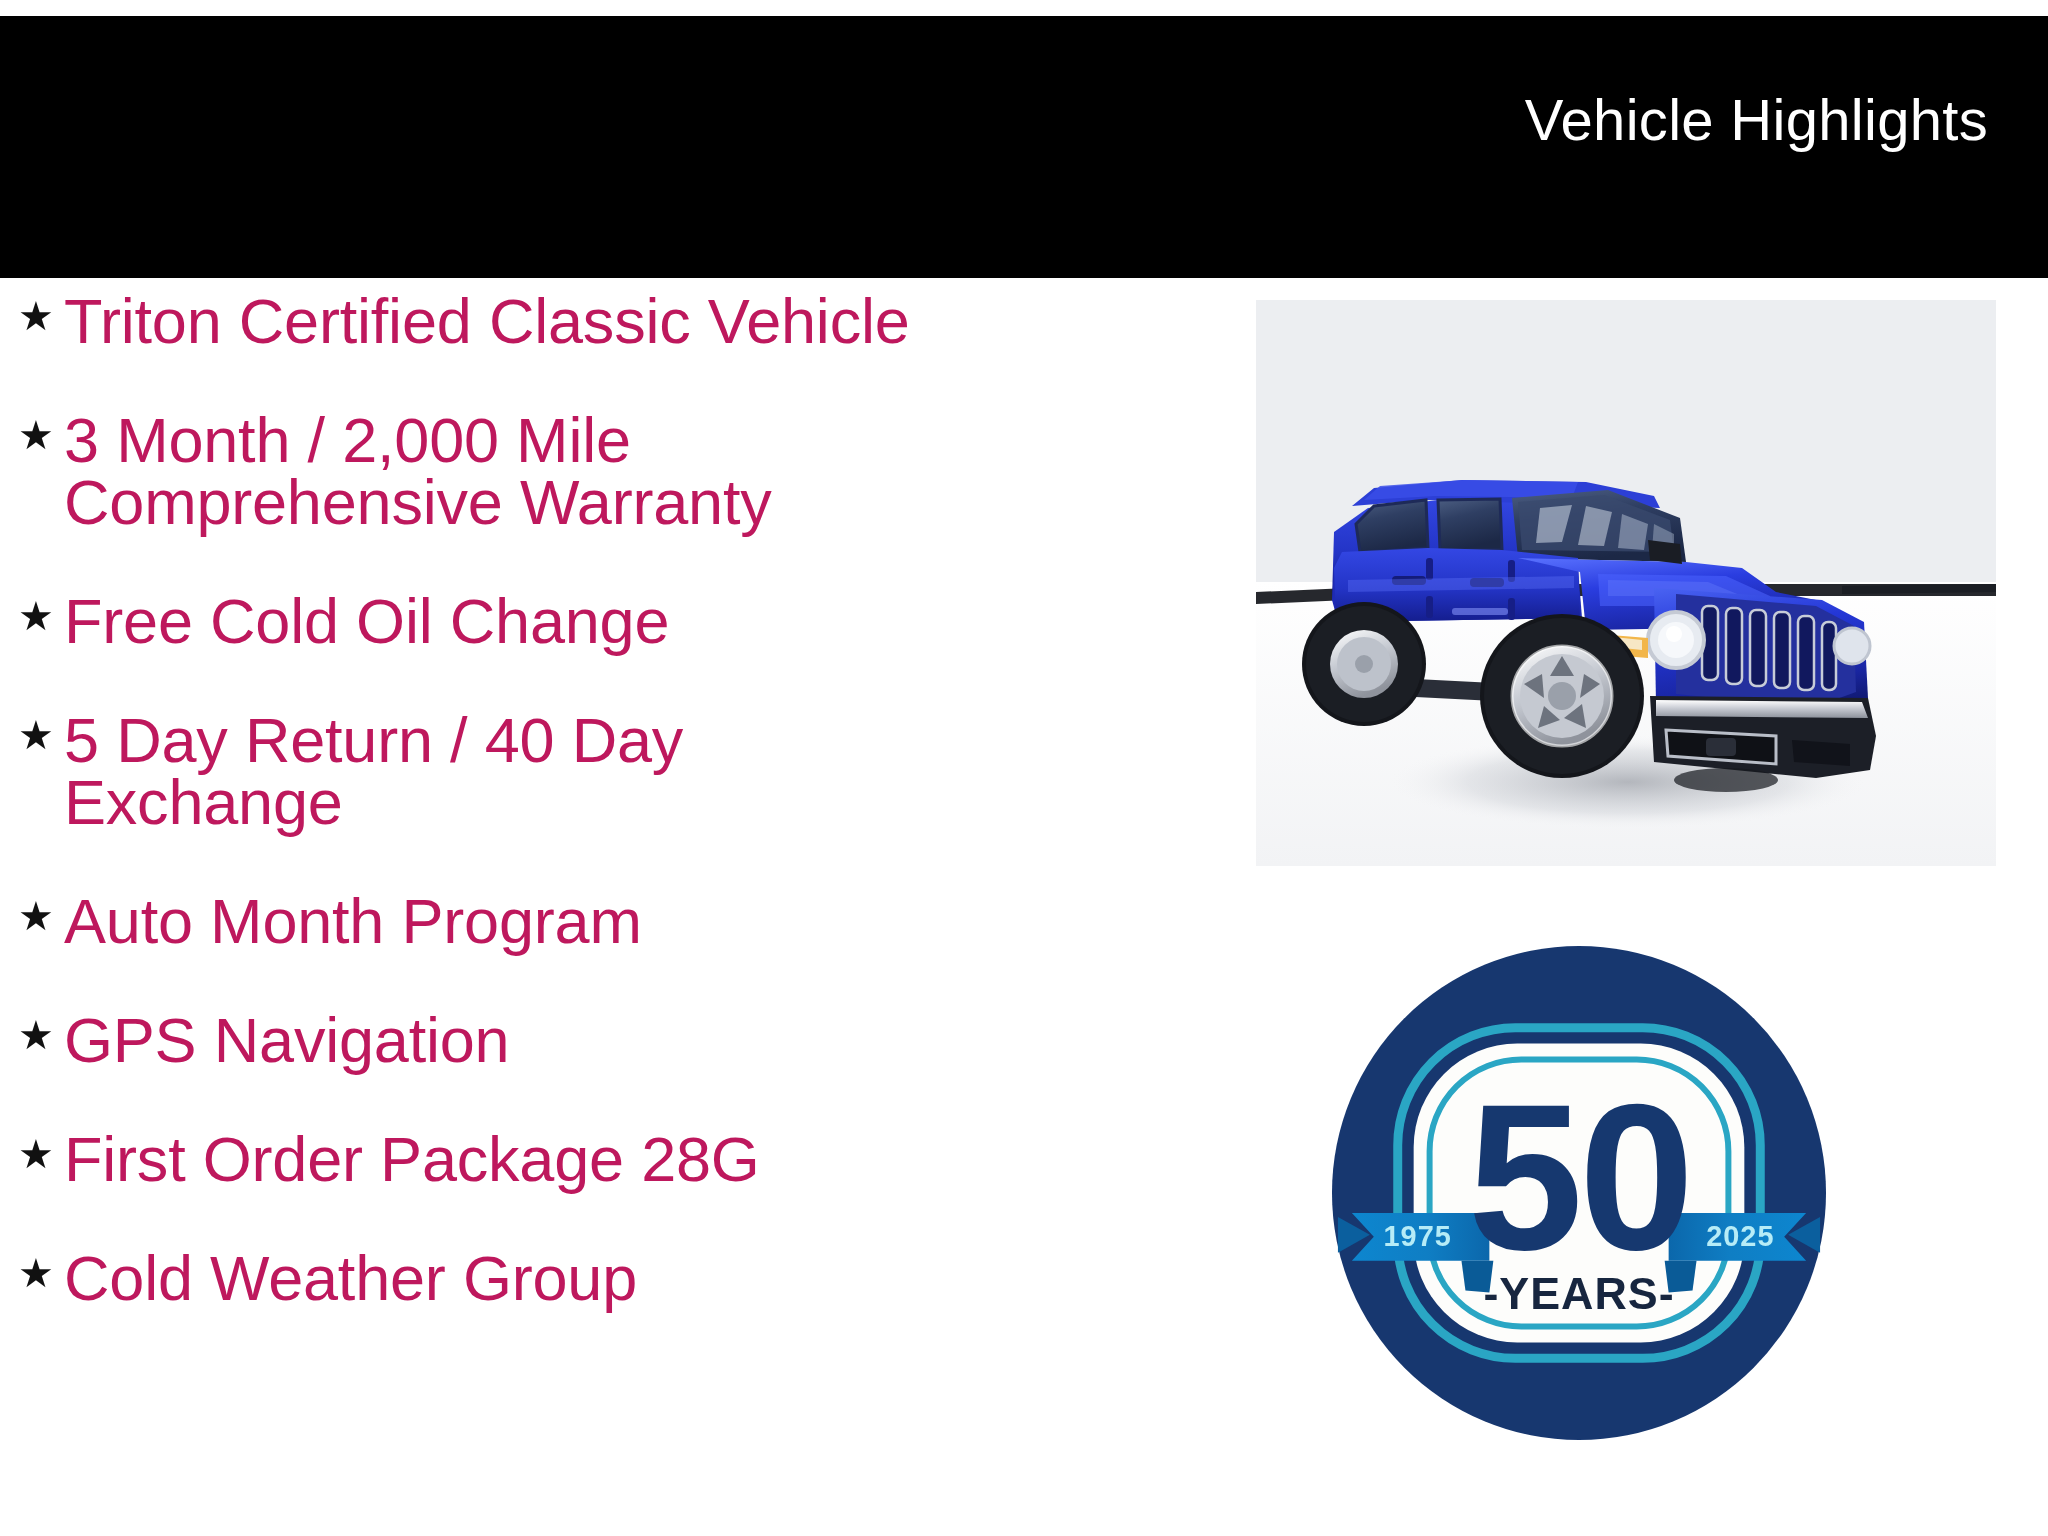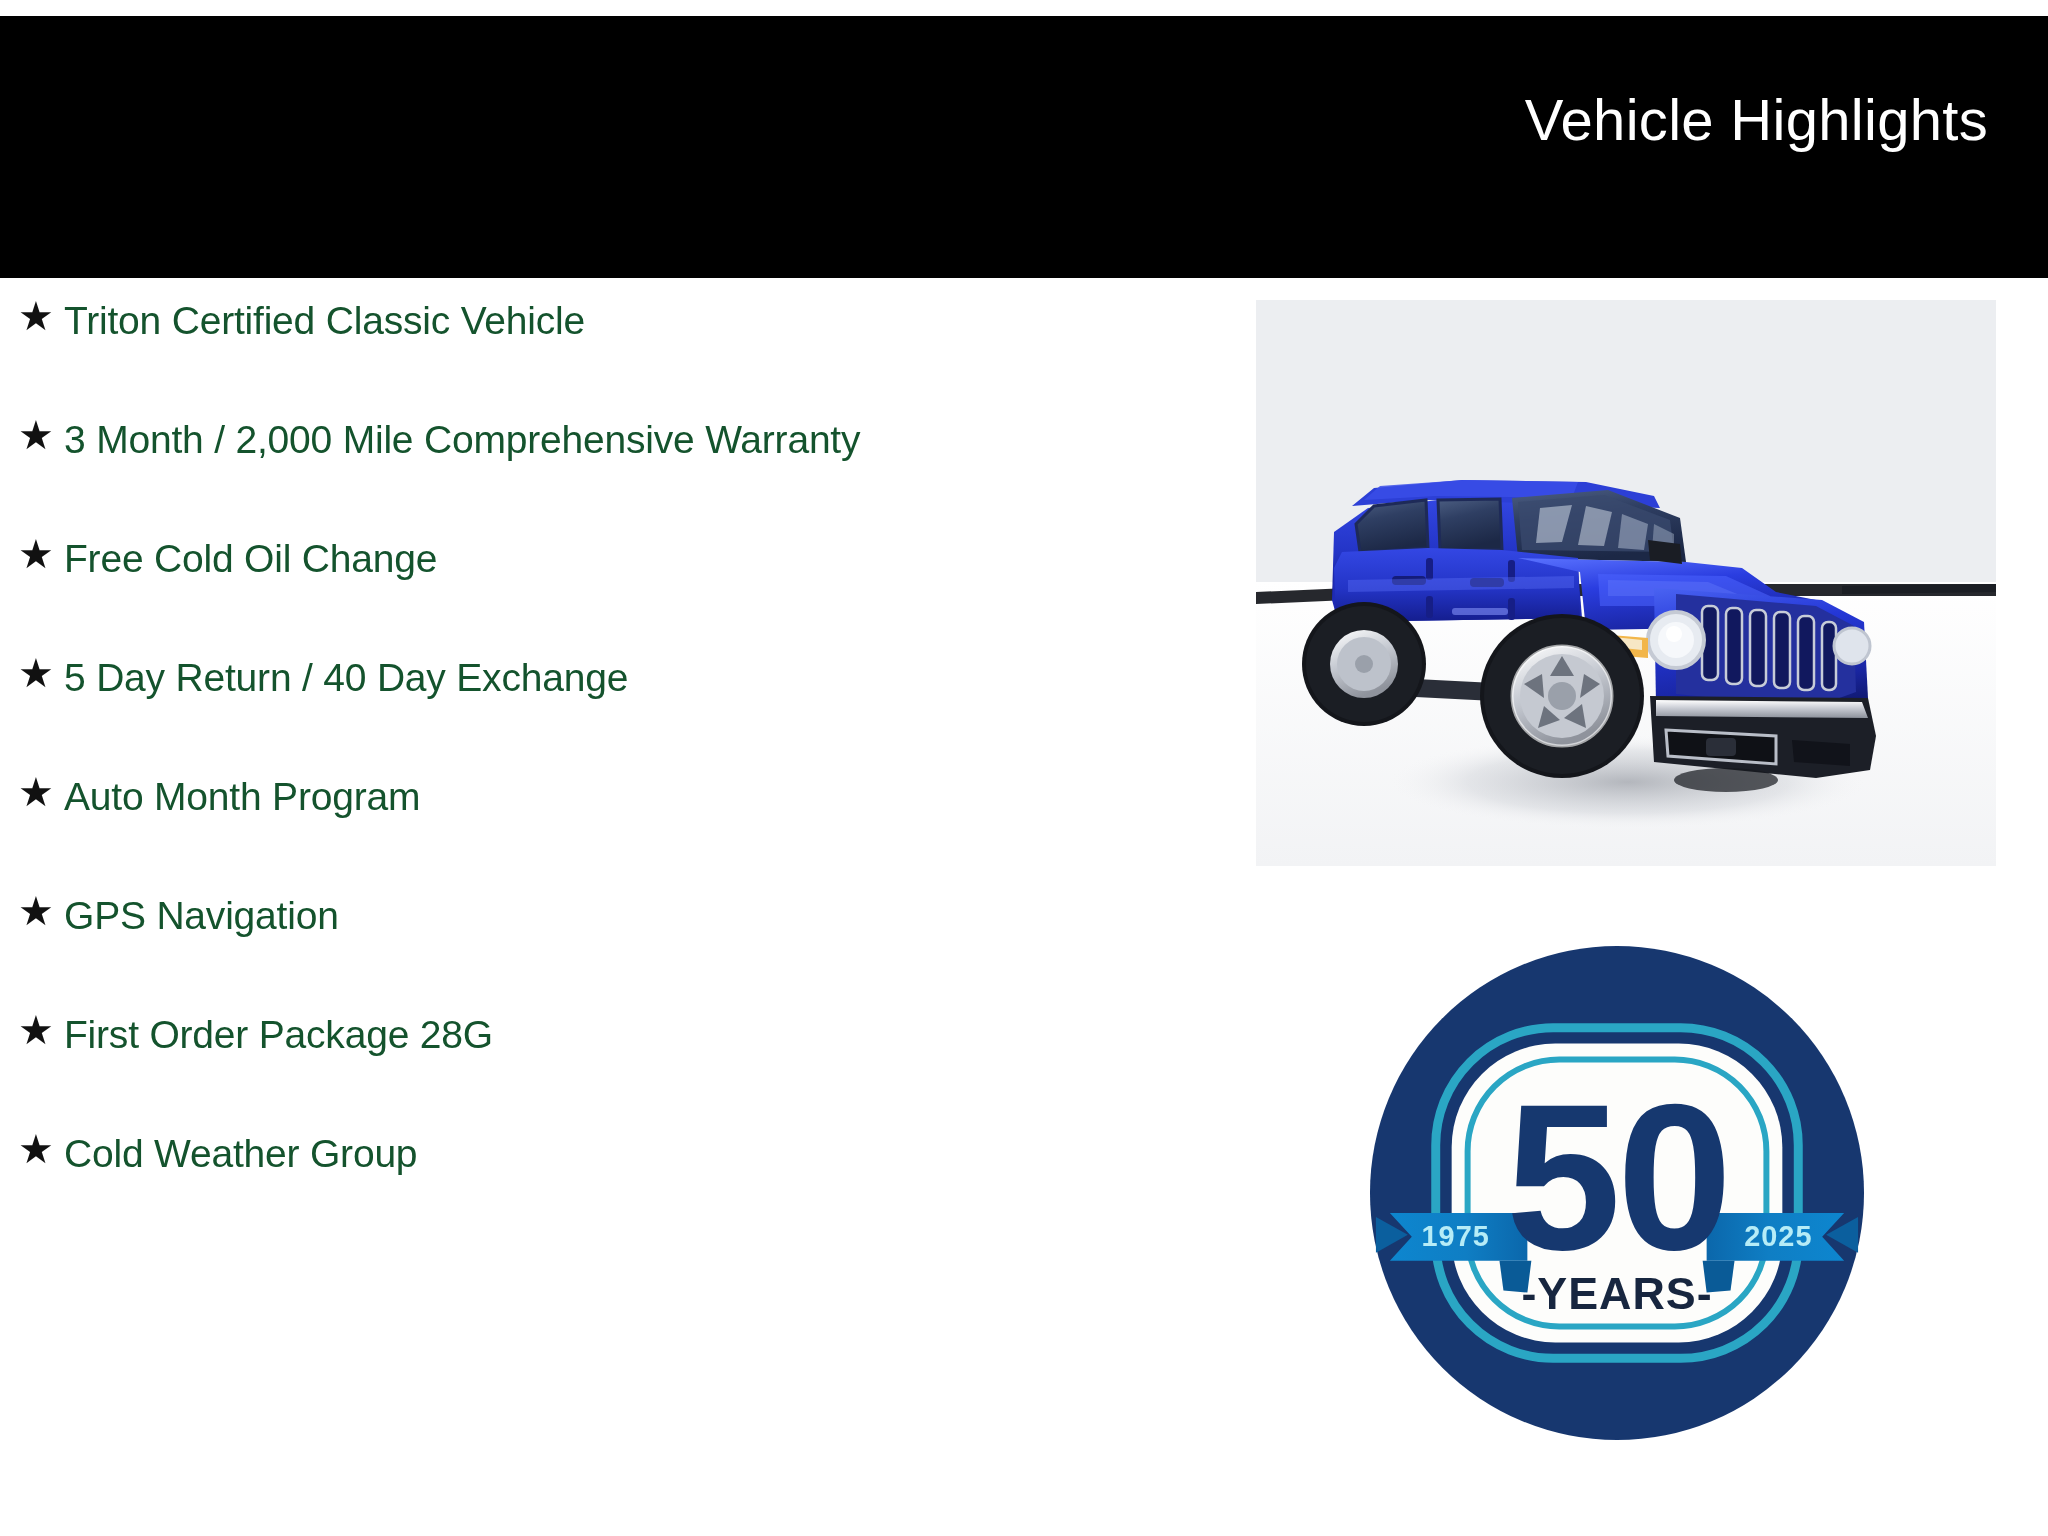--- a/index.html
+++ b/index.html
@@ -70,22 +70,22 @@
     width: 46px;
     margin-left: 18px;
     color: #111111;
     font-size: 40px;
     line-height: 52px;
     text-align: left;
     font-family: "DejaVu Sans", sans-serif;
   }
   .highlight-text {
     flex: 1 1 auto;
-    color: #14532d;
-    font-size: 39px;
+    color: #be185d;
+    font-size: 63px;
     line-height: 62px;
     font-weight: 400;
     letter-spacing: -0.2px;
     padding-right: 180px;
     font-family: "Liberation Sans", sans-serif;
   }
 
   
   #vehicle-photo {
     position: absolute;
@@ -99,21 +99,21 @@
         #e9ebef 60%,
         #fbfbfc 64%,
         #ffffff 100%);
     overflow: hidden;
   }
   #vehicle-photo svg { display: block; width: 100%; height: 100%; }
 
   
   #anniversary-badge {
     position: absolute;
-    left: 1368px;
+    left: 1330px;
     top: 944px;
     width: 498px;
     height: 498px;
   }
   #anniversary-badge svg { display: block; width: 100%; height: 100%; }
 </style>
 </head>
 <body>
 
 <div id="page">

